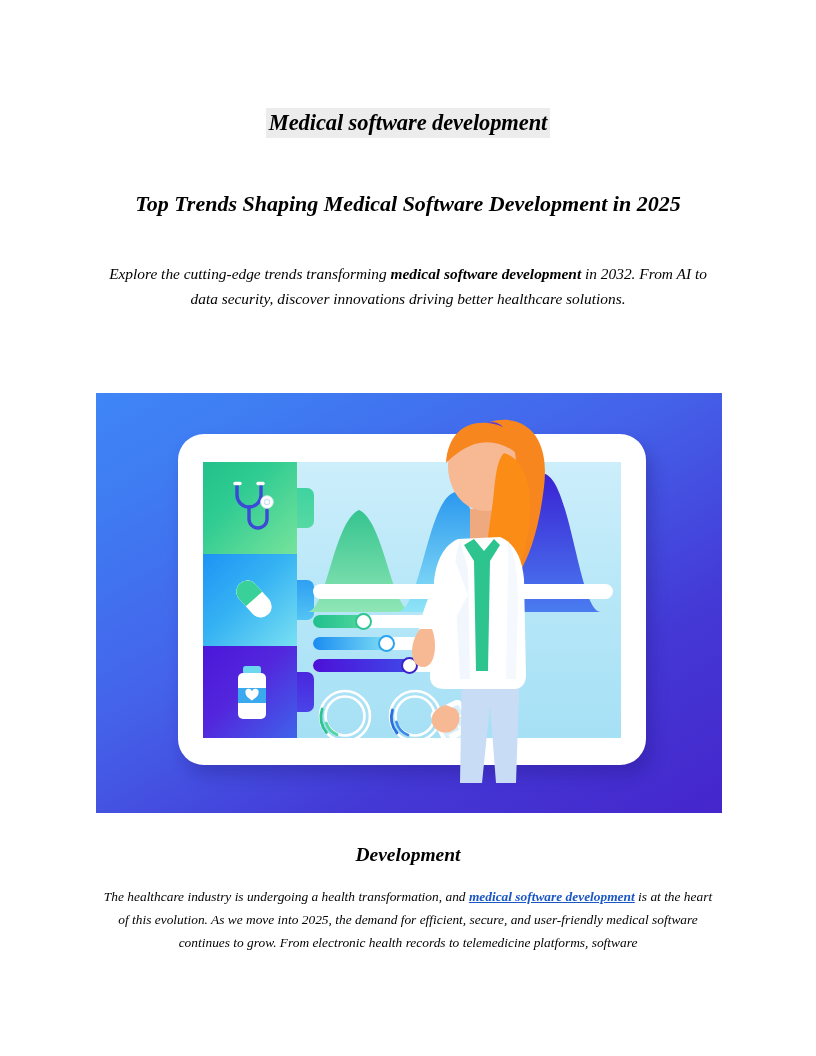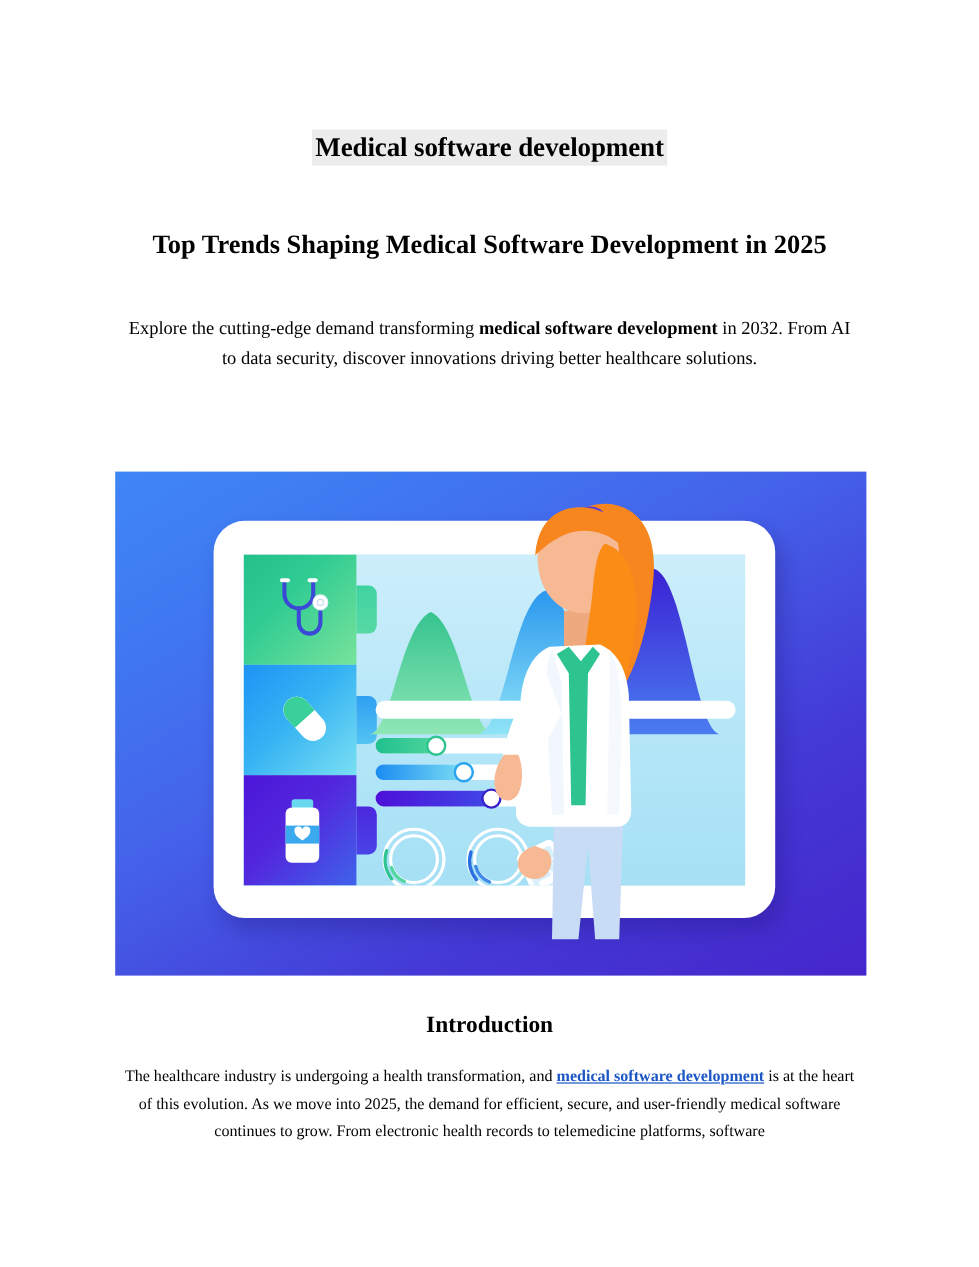--- a/index.html
+++ b/index.html
@@ -12,20 +12,21 @@
     color: #000000;
     -webkit-font-smoothing: antialiased;
   }
   .page {
     position: relative;
     width: 816px;
     height: 1056px;
     background: #ffffff;
     overflow: hidden;
     box-sizing: border-box;
+    font-style: italic;
   }
   .content {
     position: absolute;
     left: 96px;
     top: 0;
     width: 624px;
   }
 
   
   .doc-title {
@@ -233,21 +234,21 @@
 </head>
 <body>
 
 <div class="page">
   <div class="content">
 
     <h1 class="doc-title"><span class="hl">Medical software development</span></h1>
 
     <h2 class="sub-heading">Top Trends Shaping Medical Software Development in 2025</h2>
 
-    <p class="lead-par"><span>Explore the cutting-edge demand transforming </span><b>medical software development</b><span> in 2032. From AI to data security, discover innovations driving better healthcare solutions.</span></p>
+    <p class="lead-par"><span>Explore the cutting-edge trends transforming </span><b>medical software development</b><span> in 2032. From AI to data security, discover innovations driving better healthcare solutions.</span></p>
 
     <div class="figure">
       <div class="fig-inner">
 
         <div class="tablet">
           <div class="screen">
 
             <div class="tiles">
               <div class="tile tile-1"></div>
               <div class="tile tile-2"></div>
@@ -372,18 +373,18 @@
           <path d="M56 150 c-22 14 -34 44 -38 74 c-2 14 12 20 20 10 c12 -16 22 -38 30 -52 z" fill="#ffffff"></path>
 
           <path d="M20 216 c-8 10 -10 24 -6 32 c4 8 14 8 18 0 c4 -8 4 -22 0 -32 z" fill="#f7b894"></path>
 
           <path d="M46 292 c-10 2 -16 10 -14 18 c2 8 12 12 20 8 c8 -4 10 -16 4 -22 z" fill="#f7b894"></path>
         </svg>
 
       </div>
     </div>
 
-    <h2 class="intro-heading">Introduction</h2>
+    <h2 class="intro-heading">Development</h2>
 
     <p class="intro-par"><span>The healthcare industry is undergoing a health transformation, and </span><a href="#">medical software development</a><span> is at the heart of this evolution. As we move into 2025, the demand for efficient, secure, and user-friendly medical software continues to grow. From electronic health records to telemedicine platforms, software</span></p>
 
   </div>
 </div>
 
 </body></html>

